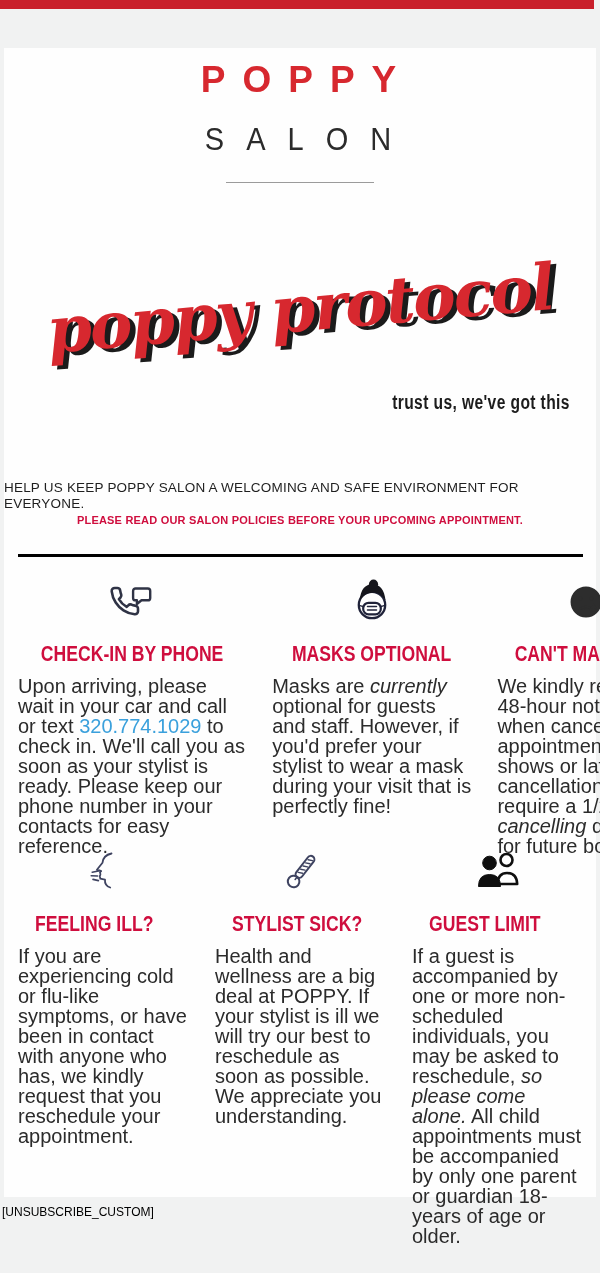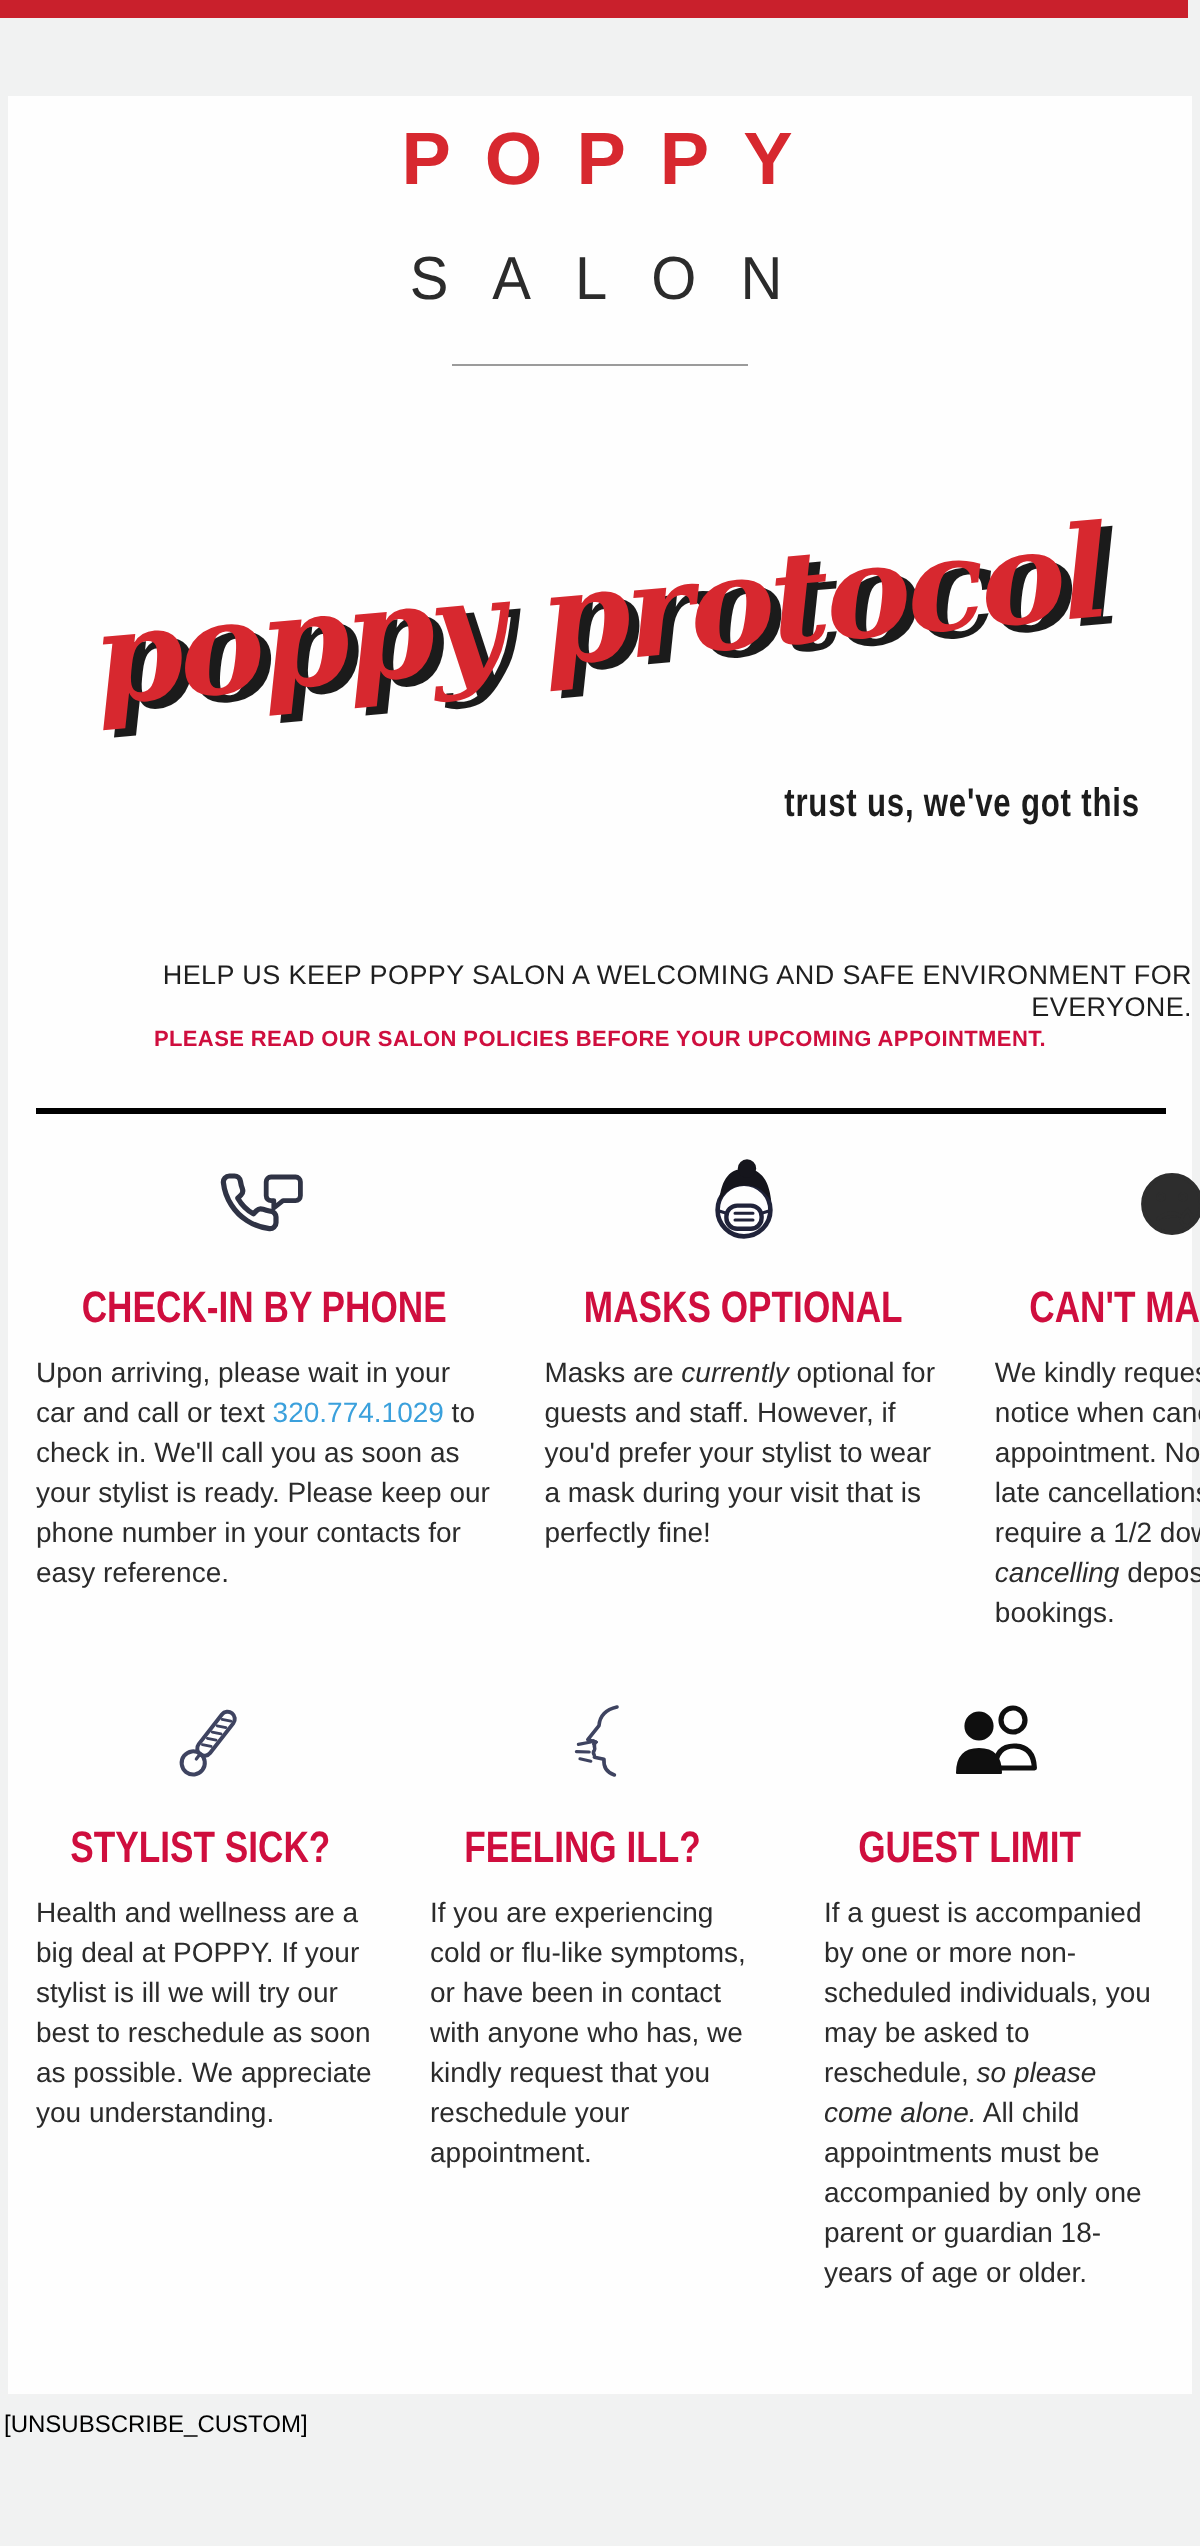--- a/index.html
+++ b/index.html
@@ -47,21 +47,21 @@
     transform:rotate(-5deg);
   }
   .tagline{
     position:absolute;right:26px;bottom:16px;
     font-size:20px;font-weight:700;color:#1c1c1c;letter-spacing:0.5px;
     transform:scaleX(0.78);transform-origin:right center;
     white-space:nowrap;
   }
   
   .intro-1{
-    position:absolute;top:432px;left:0;width:100%;text-align:right;
+    position:absolute;top:432px;left:0;width:100%;text-align:left;
     font-size:13.5px;line-height:16px;color:#1f1f1f;letter-spacing:0.2px;
   }
   .intro-2{
     position:absolute;top:464px;left:0;width:100%;text-align:center;
     font-size:11px;line-height:16px;font-weight:700;
     color:var(--heading-red,#cf0e3e);letter-spacing:0.2px;
   }
   .rule{
     position:absolute;top:506px;left:14px;right:13px;
     border-top:3px solid #000;
@@ -76,21 +76,21 @@
   .card{text-align:left;}
   .icon-box{height:48px;display:flex;align-items:center;justify-content:center;}
   .icon-box svg{display:block;}
   .card-title{
     margin-top:16px;font-size:22px;line-height:24px;font-weight:700;
     color:var(--heading-red,#cf0e3e);
     transform:scaleX(0.8);transform-origin:center;
     white-space:nowrap;
   }
   .card-body{
-    margin-top:10px;font-size:14px;line-height:20px;color:var(--body-text,#2b2b2b);
+    margin-top:10px;font-size:20px;line-height:20px;color:var(--body-text,#2b2b2b);
   }
   .it{font-style:italic;}
   .phone-link{color:var(--link-blue,#3aa0dc);cursor:pointer;}
   
   .ink-phone{stroke:#2f3345;}
   .ink-mask{stroke:#20233a;}
   .ink-mask-fill{fill:#15151c;}
   .ink-sad{stroke:#2d2d2d;fill:#2d2d2d;}
   .ink-sneeze{stroke:#3e4360;}
   .ink-thermo{stroke:#3e4360;}
@@ -170,47 +170,47 @@
       <div class="card-title">CAN'T MAKE IT?</div>
       <div class="card-body"><span>We kindly request a 48-hour notice when cancelling an appointment. No-shows or late cancellations will require a 1/2 down </span><span class="it">cancelling</span><span> deposit for future bookings.</span></div>
     </div>
 
   </div>
 
   <div class="grid grid-2">
 
     <div class="card">
       <div class="icon-box">
+        <svg width="48" height="48" viewBox="0 0 48 48" fill="none" class="ink-sneeze" stroke-linecap="round" stroke-linejoin="round">
+          <path d="M31.5 5.5 c-5.5 1.2-8.6 4.3-9 9.3 l-5.6 7 3.9 1.2 c-1.6 2 .2 3-.6 4.1 c-1.5 1.5 .6 2.4 0 3.5 l4.8 1 c-.4 4.2 1.6 6.7 5.2 7.9" stroke-width="1.8"></path>
+          <path d="M12.2 24.2 l6.2-1.2 M11.2 27.8 l6.4 .2 M13 31.4 l5.4 1.2" stroke-width="1.6"></path>
+          <path d="M19.6 22.2 l1.8 .9 -1.8 .9" stroke-width="1.3"></path>
+        </svg>
+      </div>
+      <div class="card-title">FEELING ILL?</div>
+      <div class="card-body"><span>If you are experiencing cold or flu-like symptoms, or have been in contact with anyone who has, we kindly request that you reschedule your appointment.</span></div>
+    </div>
+
+    <div class="card">
+      <div class="icon-box">
         <svg width="48" height="48" viewBox="0 0 48 48" fill="none" class="ink-thermo" stroke-linecap="round">
           <g transform="rotate(38 24 24)">
             <rect x="20.4" y="4.5" width="7.2" height="26" rx="3.6" stroke-width="2"></rect>
             <circle cx="24" cy="36" r="5.8" stroke-width="2"></circle>
             <line x1="24" y1="30.5" x2="24" y2="33.5" stroke-width="1.6"></line>
             <path d="M22 10 l4-2 M22 14 l4-2 M22 18 l4-2 M22 22 l4-2 M22 26 l4-2" stroke-width="1.4"></path>
           </g>
         </svg>
       </div>
       <div class="card-title">STYLIST SICK?</div>
       <div class="card-body"><span>Health and wellness are a big deal at POPPY. If your stylist is ill we will try our best to reschedule as soon as possible. We appreciate you understanding.</span></div>
     </div>
 
     <div class="card">
       <div class="icon-box">
-        <svg width="48" height="48" viewBox="0 0 48 48" fill="none" class="ink-sneeze" stroke-linecap="round" stroke-linejoin="round">
-          <path d="M31.5 5.5 c-5.5 1.2-8.6 4.3-9 9.3 l-5.6 7 3.9 1.2 c-1.6 2 .2 3-.6 4.1 c-1.5 1.5 .6 2.4 0 3.5 l4.8 1 c-.4 4.2 1.6 6.7 5.2 7.9" stroke-width="1.8"></path>
-          <path d="M12.2 24.2 l6.2-1.2 M11.2 27.8 l6.4 .2 M13 31.4 l5.4 1.2" stroke-width="1.6"></path>
-          <path d="M19.6 22.2 l1.8 .9 -1.8 .9" stroke-width="1.3"></path>
-        </svg>
-      </div>
-      <div class="card-title">FEELING ILL?</div>
-      <div class="card-body"><span>If you are experiencing cold or flu-like symptoms, or have been in contact with anyone who has, we kindly request that you reschedule your appointment.</span></div>
-    </div>
-
-    <div class="card">
-      <div class="icon-box">
         <svg width="48" height="48" viewBox="0 0 48 48" stroke-linejoin="round">
           <circle cx="32.5" cy="12" r="6" fill="#fff" class="ink-people" fill-opacity="1" stroke-width="2.6" style="fill:#fff"></circle>
           <path d="M23.5 36 q.5-11 9.5-11 q9.7 0 10.2 11 z" style="fill:#fff" class="ink-people" stroke-width="2.6"></path>
           <circle cx="15.5" cy="15" r="6.8" class="ink-people" stroke="none"></circle>
           <path d="M4.5 38.5 q0-12 11-12 q11 0 11 12 z" class="ink-people" stroke="none"></path>
         </svg>
       </div>
       <div class="card-title">GUEST LIMIT</div>
       <div class="card-body"><span>If a guest is accompanied by one or more non-scheduled individuals, you may be asked to reschedule, </span><span class="it">so please come alone.</span><span> All child appointments must be accompanied by only one parent or guardian 18-years of age or older.</span></div>
     </div>

